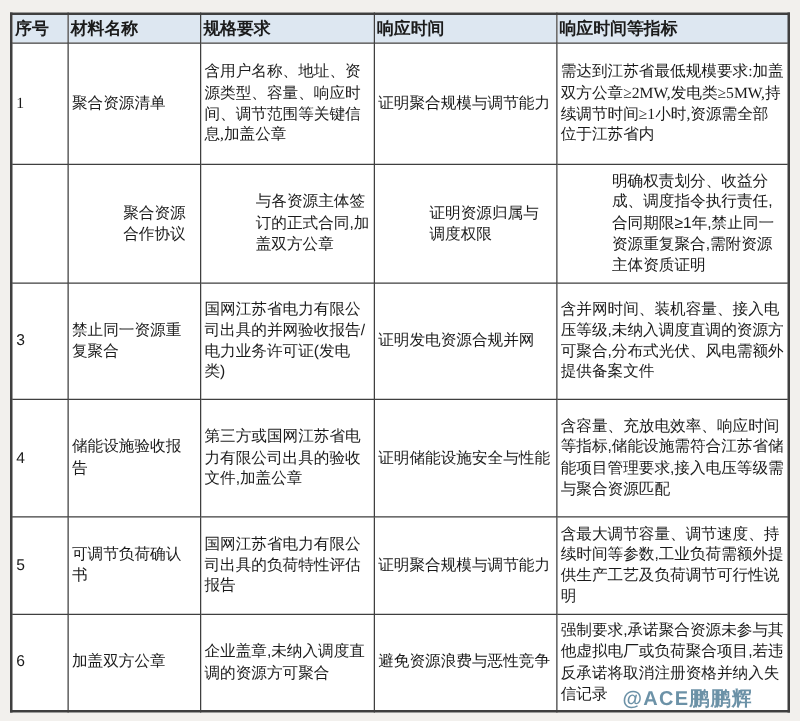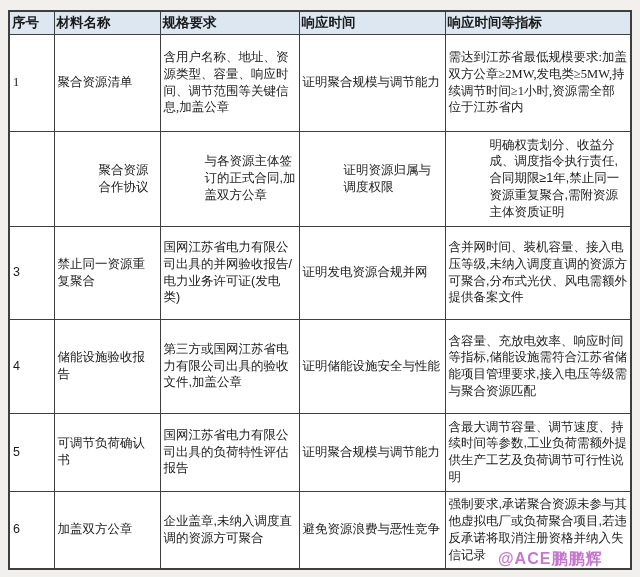--- a/index.html
+++ b/index.html
@@ -51,21 +51,21 @@
   .row-3 td { height: 93px; }
   .row-4 td { height: 94px; }
   .row-5 td { height: 78px; }
   .row-6 td { height: 78px; margin-left: 29px; }
   .watermark {
     position: absolute;
     left: 498px;
     top: 549px;
     font-size: 16px;
     font-weight: 700;
-    color: #a21caf;
+    color: #0c4a6e;
     opacity: 0.6;
     letter-spacing: 1px;
     white-space: nowrap;
     pointer-events: none;
   }
 </style>
 </head>
 <body style="background: rgb(242, 240, 237);">
 
 <table class="doc-table">

